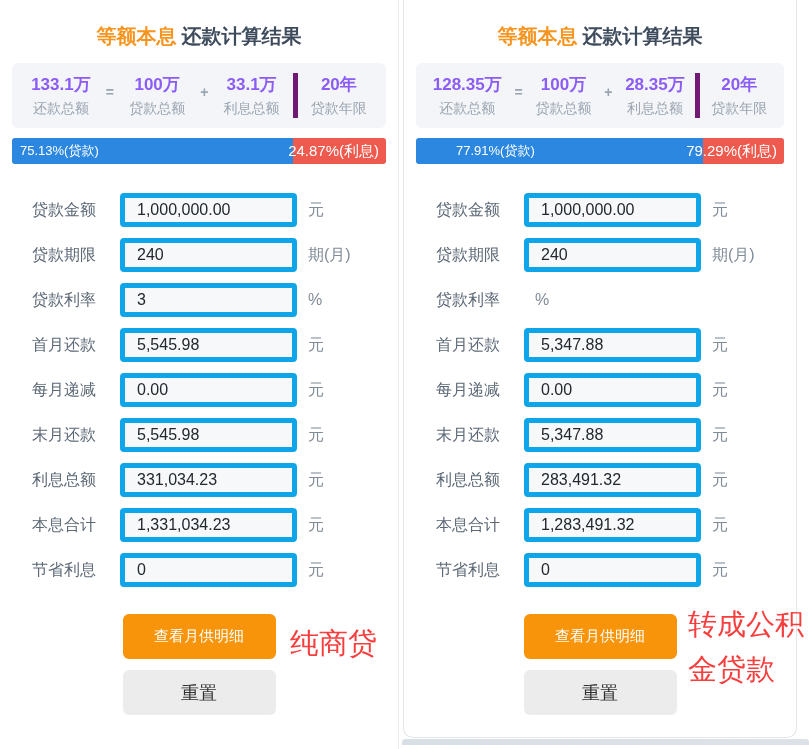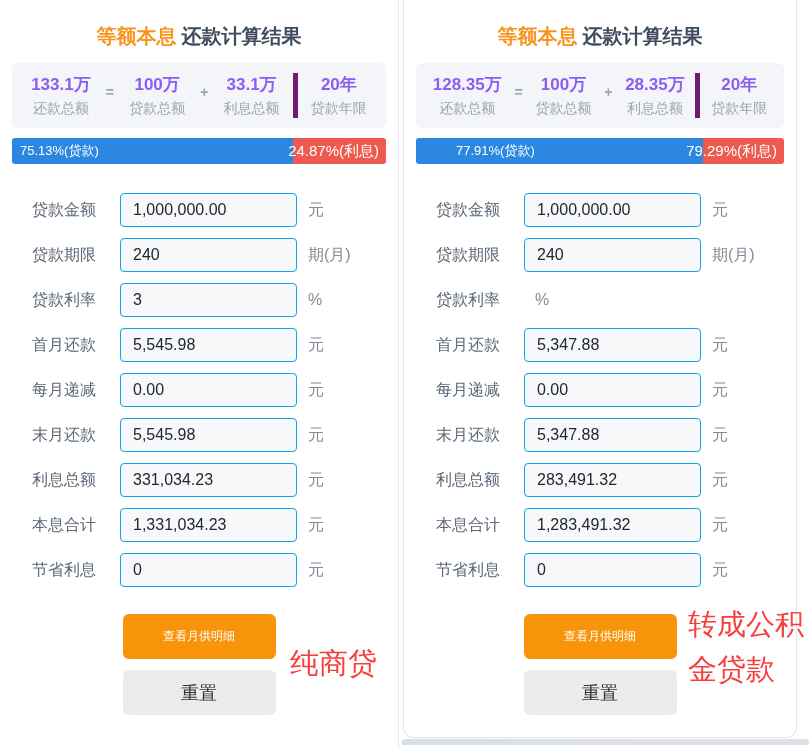--- a/index.html
+++ b/index.html
@@ -32,32 +32,32 @@
   .p-blue { background: #2b87e0; color: #fff; font-size: 13px; display: flex; align-items: center;
     padding-left: 8px; white-space: nowrap; border-radius: 3px 0 0 3px; }
   .p-red { background: #ee5a4d; flex: 1 1 auto; position: relative; border-radius: 0 3px 3px 0; }
   .p-red span { position: absolute; right: 7px; top: 0; height: 26px; line-height: 26px;
     color: #fff; font-size: 15px; white-space: nowrap; }
 
   
   .form { margin-top: 29px; }
   .row { display: flex; align-items: center; height: 34px; margin-bottom: 11px; padding-left: 32px; }
   .f-label { width: 88px; font-size: 16px; color: #5c6876; flex: 0 0 auto; }
-  .f-input { width: 177px; height: 34px; background: #f6f8fa; border: 1px solid #0ea5e9; border-radius: 4px;
+  .f-input { width: 177px; height: 34px; background: #f6f8fa; border: 5px solid #0ea5e9; border-radius: 4px;
     padding: 0 12px; font-size: 16px; color: #23282e; font-family: "Liberation Sans", "DejaVu Sans", sans-serif; outline: none; }
   .f-unit { margin-left: 11px; font-size: 16px; color: #808c98; }
 
   
   .actions { margin-top: 27px; position: relative; display: flex; flex-direction: column; align-items: center; }
   .btn { display: block; width: 153px; height: 45px; border: none; border-radius: 6px; cursor: pointer;
     font-family: "Liberation Sans", "DejaVu Sans", sans-serif; }
-  .btn-detail { background: #f8940a; color: #ffffff; font-size: 12px; }
+  .btn-detail { background: #f8940a; color: #ffffff; font-size: 15px; }
   .btn-reset { margin-top: 11px; background: #ececec; color: #2f2f2f; font-size: 18px; }
   .annotation { position: absolute; color: #f83d3d; font-size: 29px; line-height: 45px; }
-  .panel-0 .annotation { left: 290px; top: 27px; white-space: nowrap; }
+  .panel-0 .annotation { left: 290px; top: 7px; white-space: nowrap; }
   .panel-1 .annotation { left: 284px; top: -12px; width: 122px; }
 </style>
 </head>
 <body>
 
 <div class="app">
 
   <section class="panel panel-0">
     <h2 class="title">
       <span class="hl">等额本息</span><span>还款计算结果</span>

